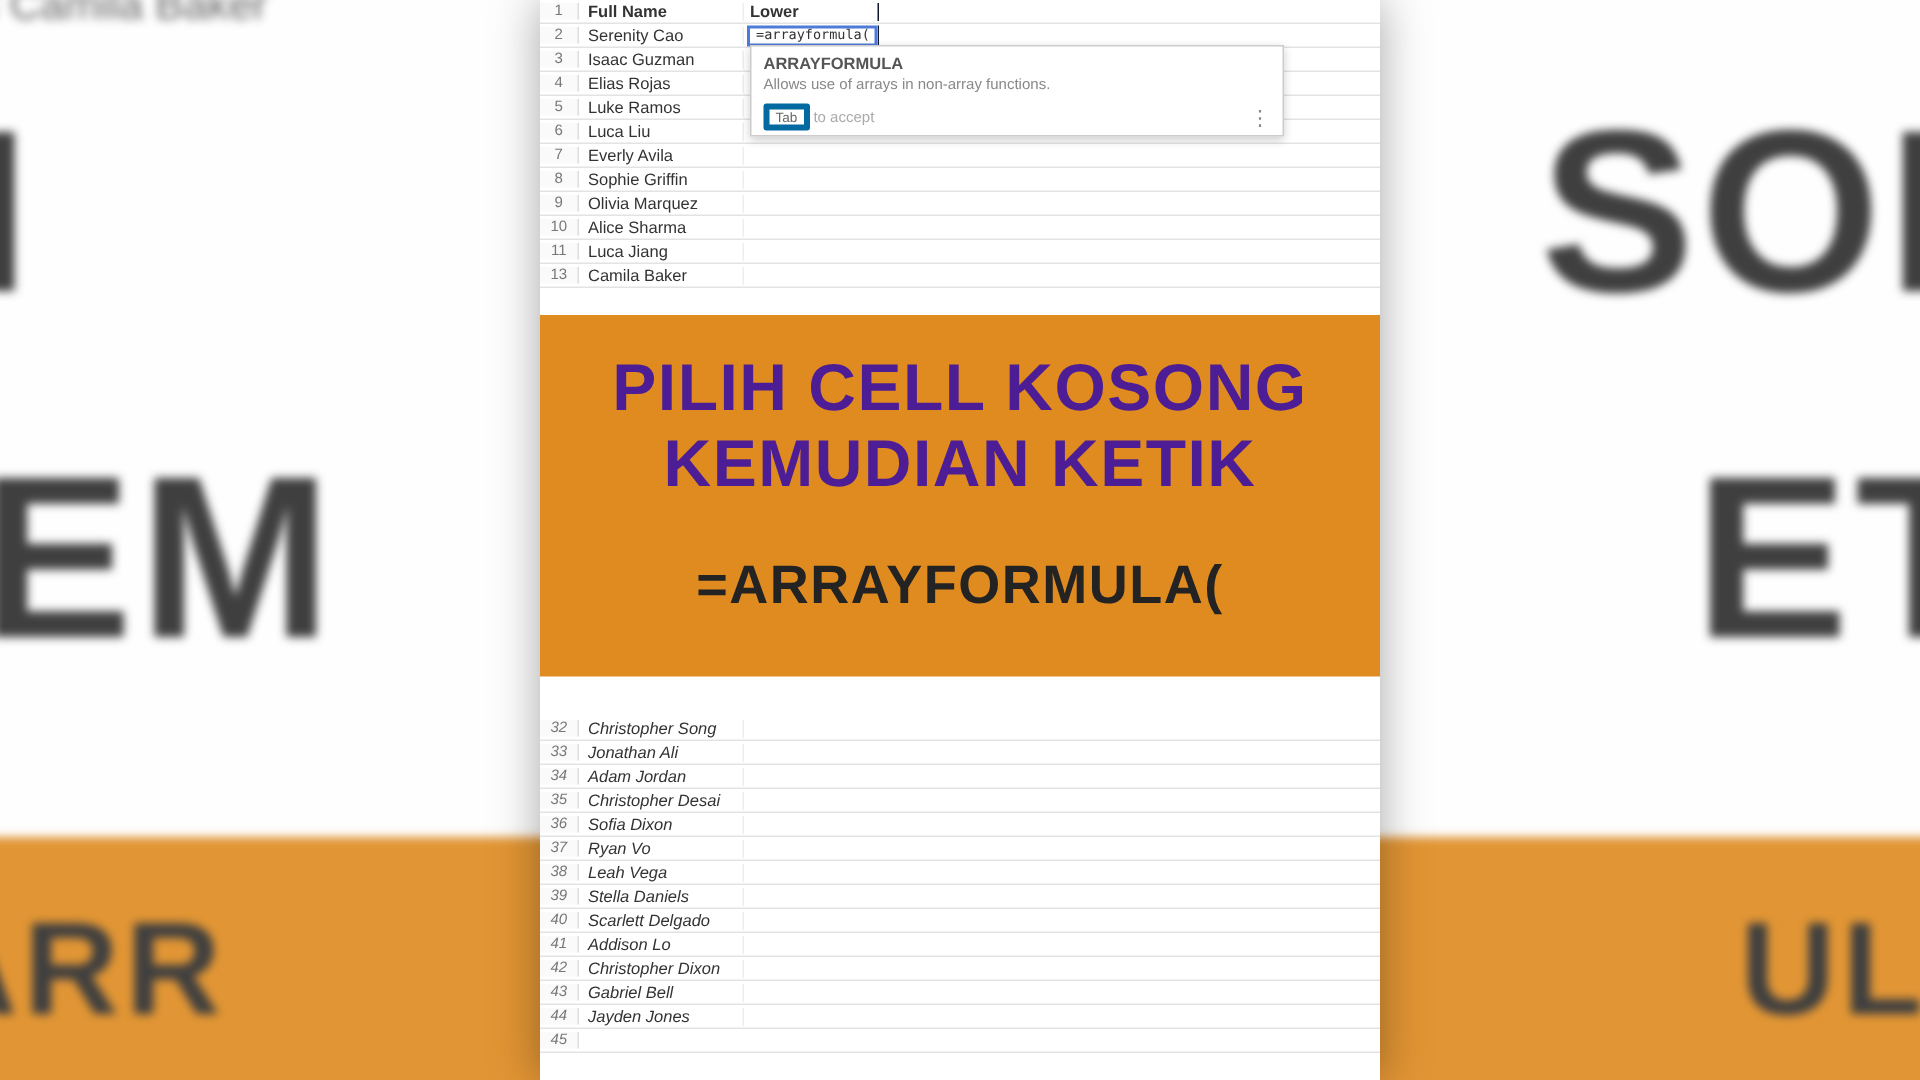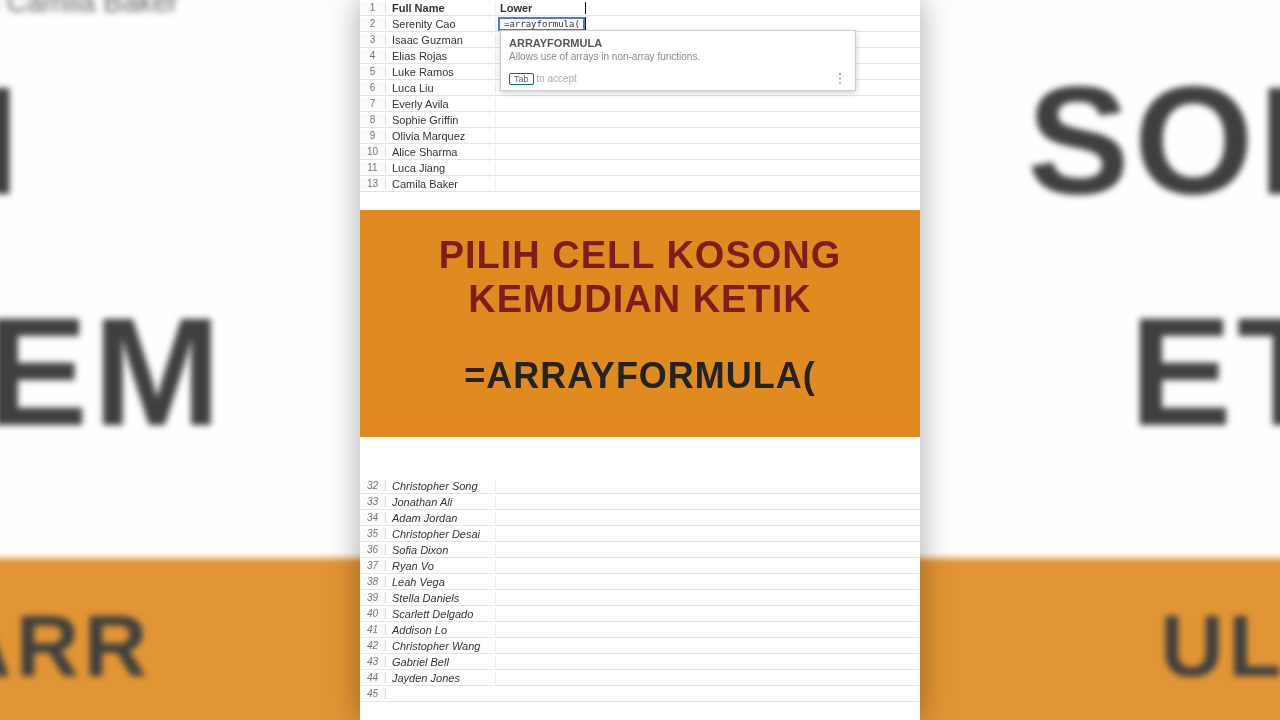--- a/index.html
+++ b/index.html
@@ -112,43 +112,43 @@
     background: #fff;
     border: 1px solid #ccc;
     box-shadow: 0 2px 6px rgba(0,0,0,0.2);
     font-size: 10px;
     padding: 6px 8px 4px 8px;
     z-index: 5;
   }
   .autocomplete .title { font-size: 11px; color: #555; font-weight: 600; }
   .autocomplete .desc { color: #888; margin-top: 2px; }
   .autocomplete .hint { color: #aaa; margin-top: 8px; display:flex; justify-content:space-between; align-items:center; }
-  .autocomplete .kbd { border:1px solid #0369a1; border-radius:2px; padding:0 4px; font-size:9px; color:#666; }
+  .autocomplete .kbd { border:4px solid #0369a1; border-radius:2px; padding:0 4px; font-size:9px; color:#666; }
   .autocomplete .more { font-size:14px; color:#888; }
   .help-dot {
     position: absolute;
     left: 470px; top: 36px;
     width: 12px; height: 12px;
     border: 2px solid #555; border-radius: 50%;
     font-size: 9px; line-height: 10px; text-align: center;
     color: #555;
   }
 
   .instruction {
     position: absolute;
     left: 0; right: 0;
     top: 210px;
     background: #e08b1f;
     padding: 24px 18px 40px 18px;
     text-align: center;
   }
   .instruction .line {
-    font-size: 38px;
+    font-size: 44px;
     font-weight: 800;
-    color: #7f1d1d;
+    color: #4c1d95;
     letter-spacing: 1px;
     line-height: 1.15;
   }
   .instruction .formula {
     margin-top: 34px;
     font-size: 36px;
     font-weight: 800;
     color: #232323;
     letter-spacing: 1px;
   }
@@ -314,21 +314,21 @@
           <div class="colA">Scarlett Delgado</div>
           <div class="colB"></div>
         </div>
         <div class="sheet-row">
           <div class="rownum">41</div>
           <div class="colA">Addison Lo</div>
           <div class="colB"></div>
         </div>
         <div class="sheet-row">
           <div class="rownum">42</div>
-          <div class="colA">Christopher Wang</div>
+          <div class="colA">Christopher Dixon</div>
           <div class="colB"></div>
         </div>
         <div class="sheet-row">
           <div class="rownum">43</div>
           <div class="colA">Gabriel Bell</div>
           <div class="colB"></div>
         </div>
         <div class="sheet-row">
           <div class="rownum">44</div>
           <div class="colA">Jayden Jones</div>

